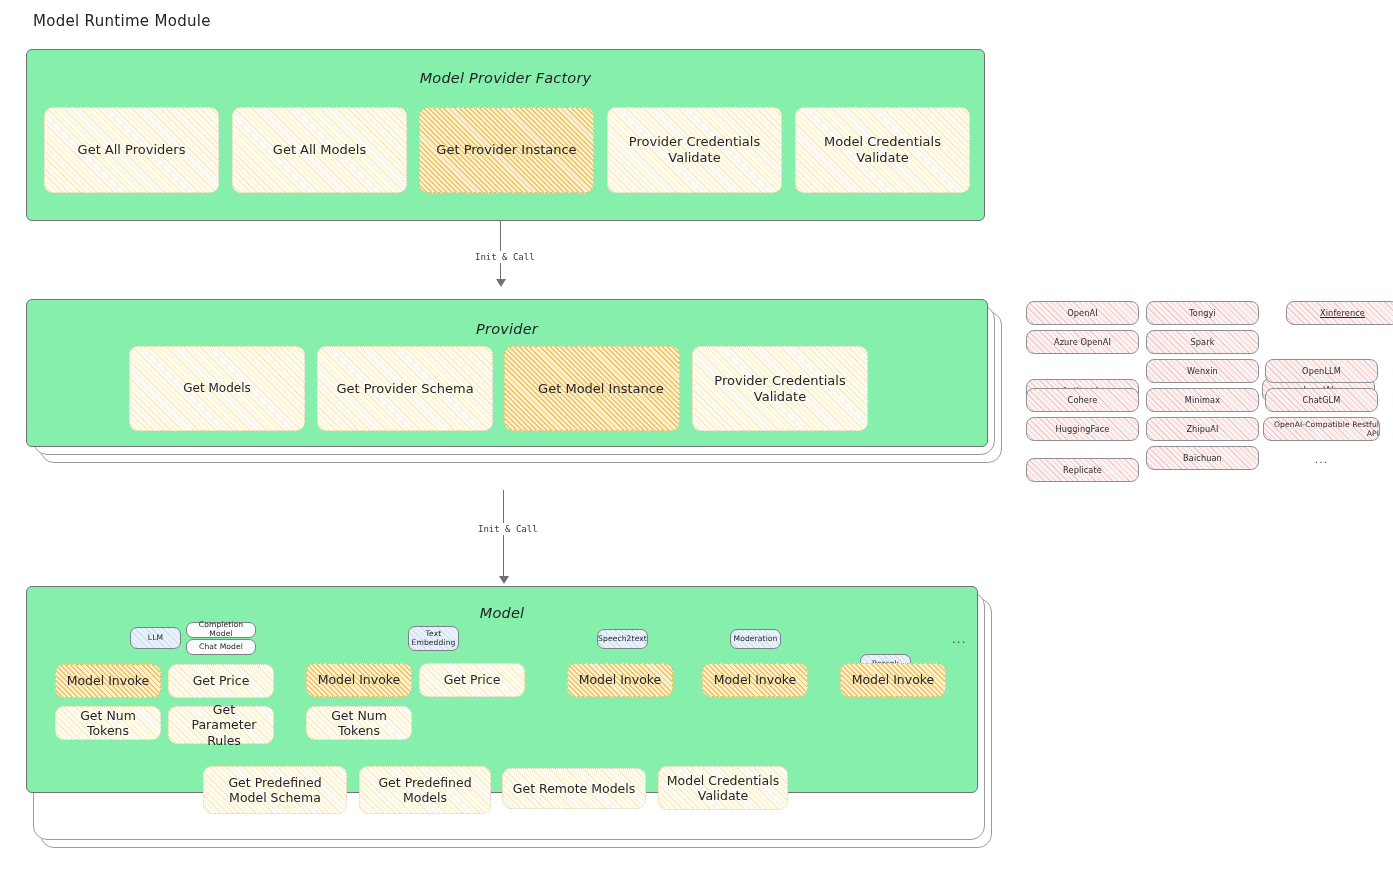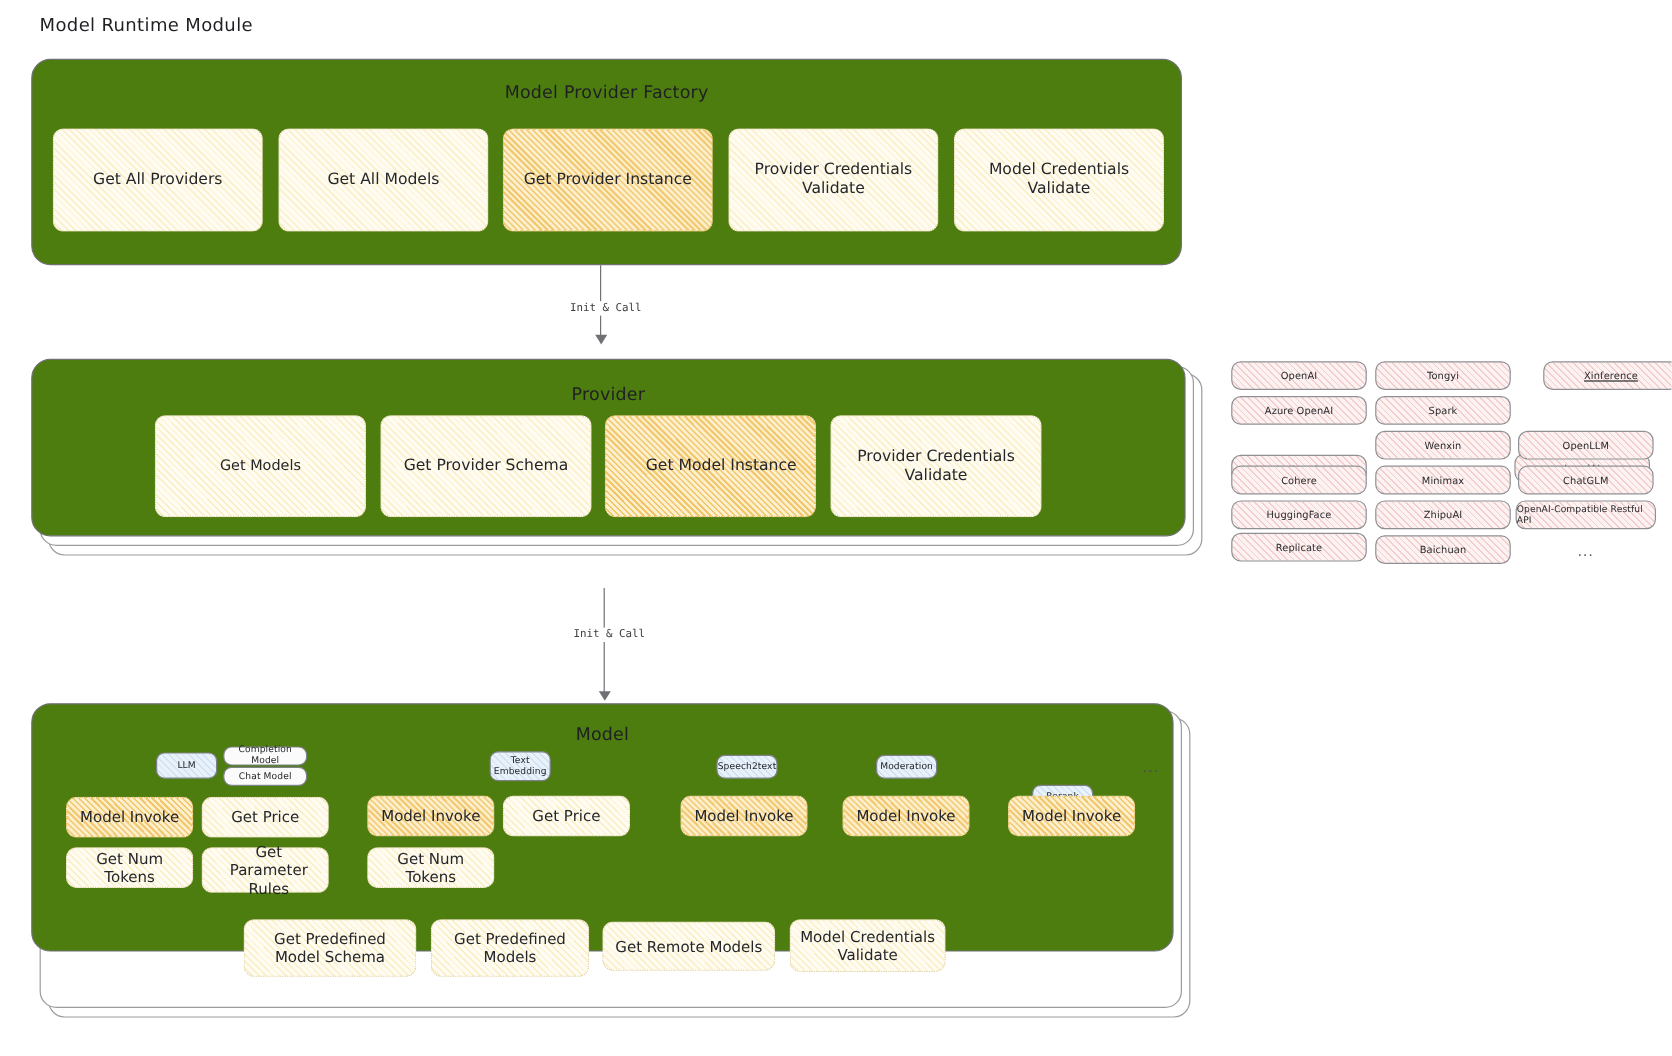--- a/index.html
+++ b/index.html
@@ -12,24 +12,25 @@
     height: 880px;
     position: relative;
     font-family: "DejaVu Sans", sans-serif;
     color: #1f2023;
     overflow: hidden;
   }
 
   
   .sketch-panel {
     position: absolute;
-    background: #4d7c0f;
+    background: #86efac;
     border: 1.1px solid #6f7175;
-    border-radius: 16px;
-    box-sizing: border-box;
+    border-radius: 6px;
+    box-sizing: border-box;
+    font-style: italic;
   }
   
   .stack-layer {
     position: absolute;
     background: #ffffff;
     border: 1.1px solid #9a9c9f;
     border-radius: 14px;
     box-sizing: border-box;
   }
 
@@ -91,21 +92,21 @@
       repeating-linear-gradient(45deg,
         rgba(226,132,132,.34) 0px,
         rgba(226,132,132,.34) 1px,
         rgba(255,255,255,0) 1px,
         rgba(255,255,255,0) 4px);
     display: flex;
     align-items: center;
     justify-content: center;
     font-size: 8.2px;
     color: #2a2b2e;
-    text-align: left;
+    text-align: right;
     letter-spacing: .1px;
   }
   .chip-ellipsis {
     position: absolute;
     display: flex;
     align-items: center;
     justify-content: center;
     font-size: 11px;
     color: #4a4b4e;
     letter-spacing: 1px;
@@ -204,21 +205,21 @@
 <div class="node light" style="left:129px; top:346px; width:176px; height:85px; font-size:12px;">Get Models</div>
 <div class="node light" style="left:317px; top:346px; width:176px; height:85px; font-size:13px;">Get Provider Schema</div>
 <div class="node strong" style="left:504px; top:346px; width:176px; height:85px; font-size:13px;padding-left:24px;">Get Model Instance</div>
 <div class="node light" style="left:692px; top:346px; width:176px; height:85px; font-size:13px;">Provider Credentials Validate</div>
 
 <div class="chip" style="left:1026px; top:301px; width:113px; height:24px;">OpenAI</div>
 <div class="chip" style="left:1026px; top:330px; width:113px; height:24px;">Azure OpenAI</div>
 <div class="chip" style="left:1026px; top:359px; width:113px; height:24px;margin-top:20px;">Anthropic</div>
 <div class="chip" style="left:1026px; top:388px; width:113px; height:24px;">Cohere</div>
 <div class="chip" style="left:1026px; top:417px; width:113px; height:24px;">HuggingFace</div>
-<div class="chip" style="left:1026px; top:444px; width:113px; height:24px;">Replicate</div>
+<div class="chip" style="left:1026px; top:458px; width:113px; height:24px;">Replicate</div>
 
 <div class="chip" style="left:1146px; top:301px; width:113px; height:24px;">Tongyi</div>
 <div class="chip" style="left:1146px; top:330px; width:113px; height:24px;">Spark</div>
 <div class="chip" style="left:1146px; top:359px; width:113px; height:24px;">Wenxin</div>
 <div class="chip" style="left:1146px; top:388px; width:113px; height:24px;">Minimax</div>
 <div class="chip" style="left:1146px; top:417px; width:113px; height:24px;">ZhipuAI</div>
 <div class="chip" style="left:1146px; top:446px; width:113px; height:24px;">Baichuan</div>
 
 <div class="chip" style="left:1286px; top:301px; width:113px; height:24px;text-decoration:underline;">Xinference</div>
 <div class="chip" style="left:1262px; top:330px; width:113px; height:24px;margin-top:48px;">LocalAI</div>

